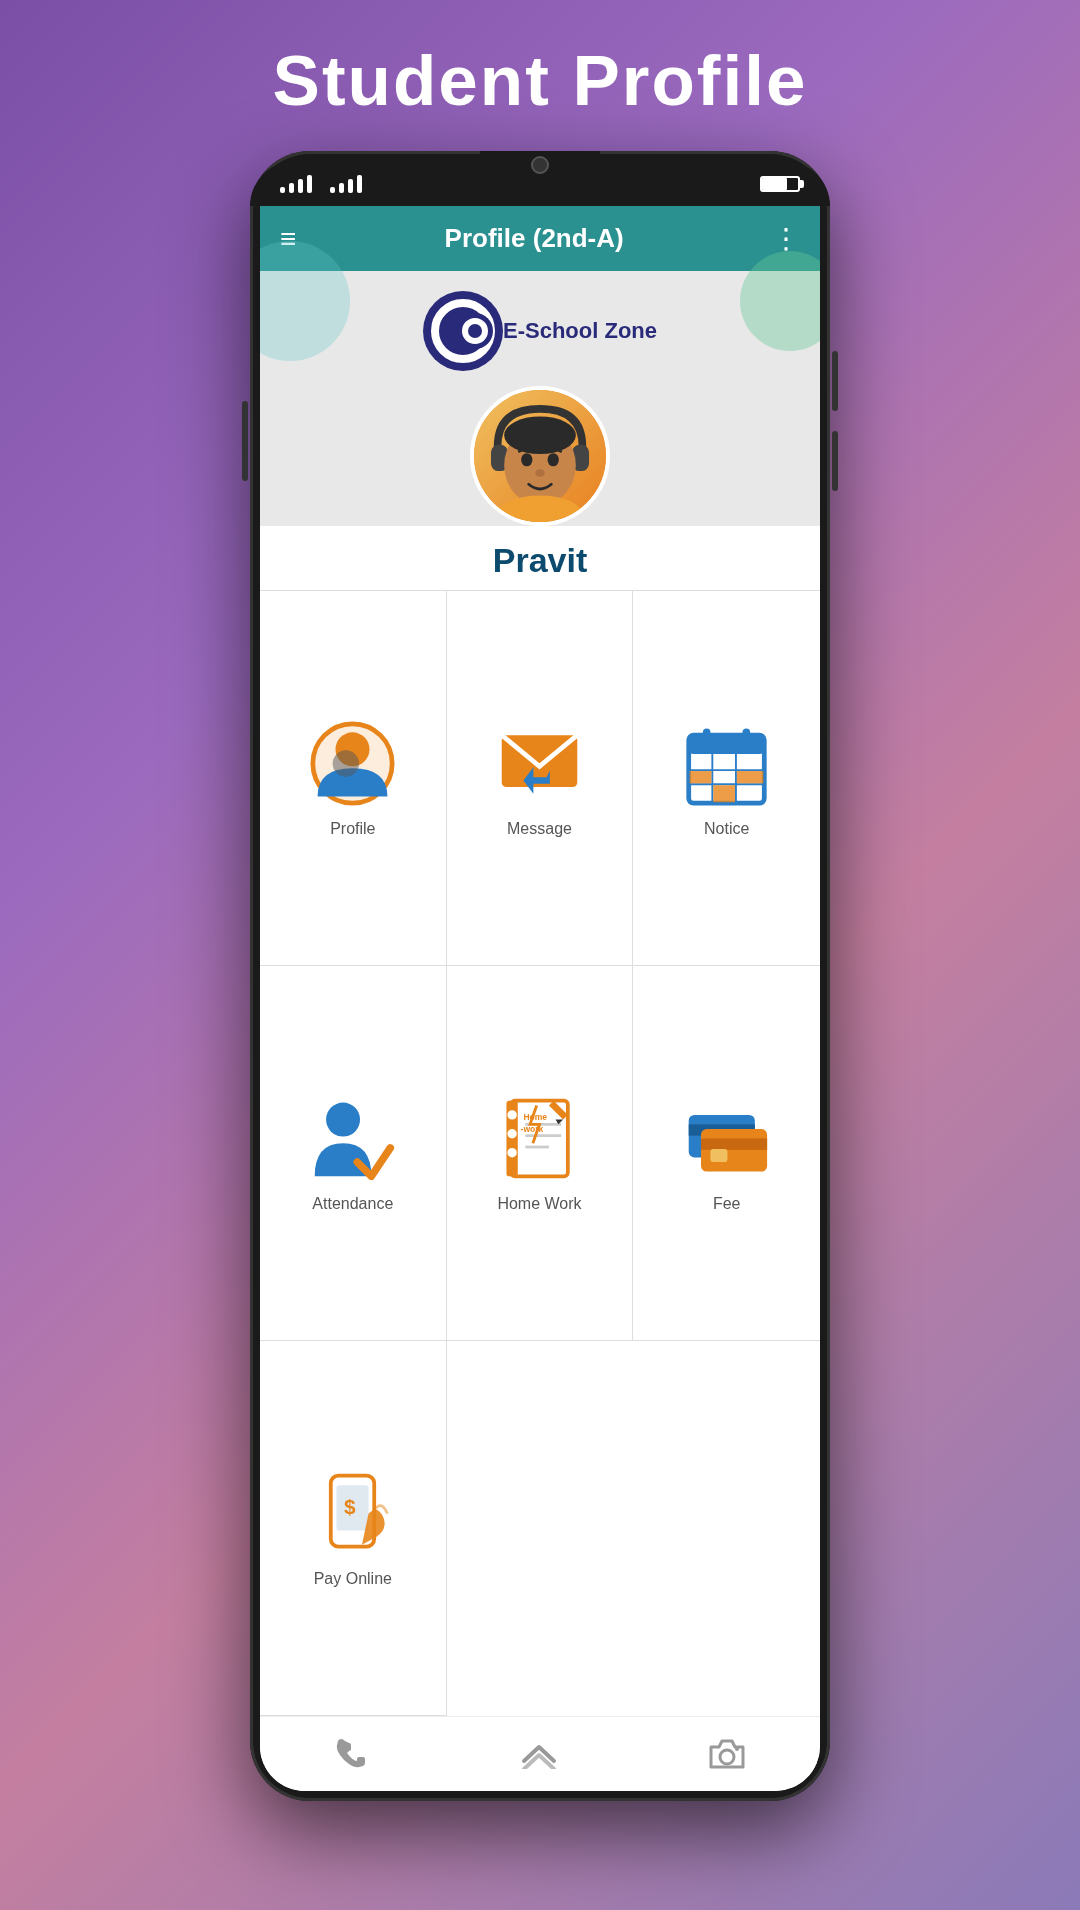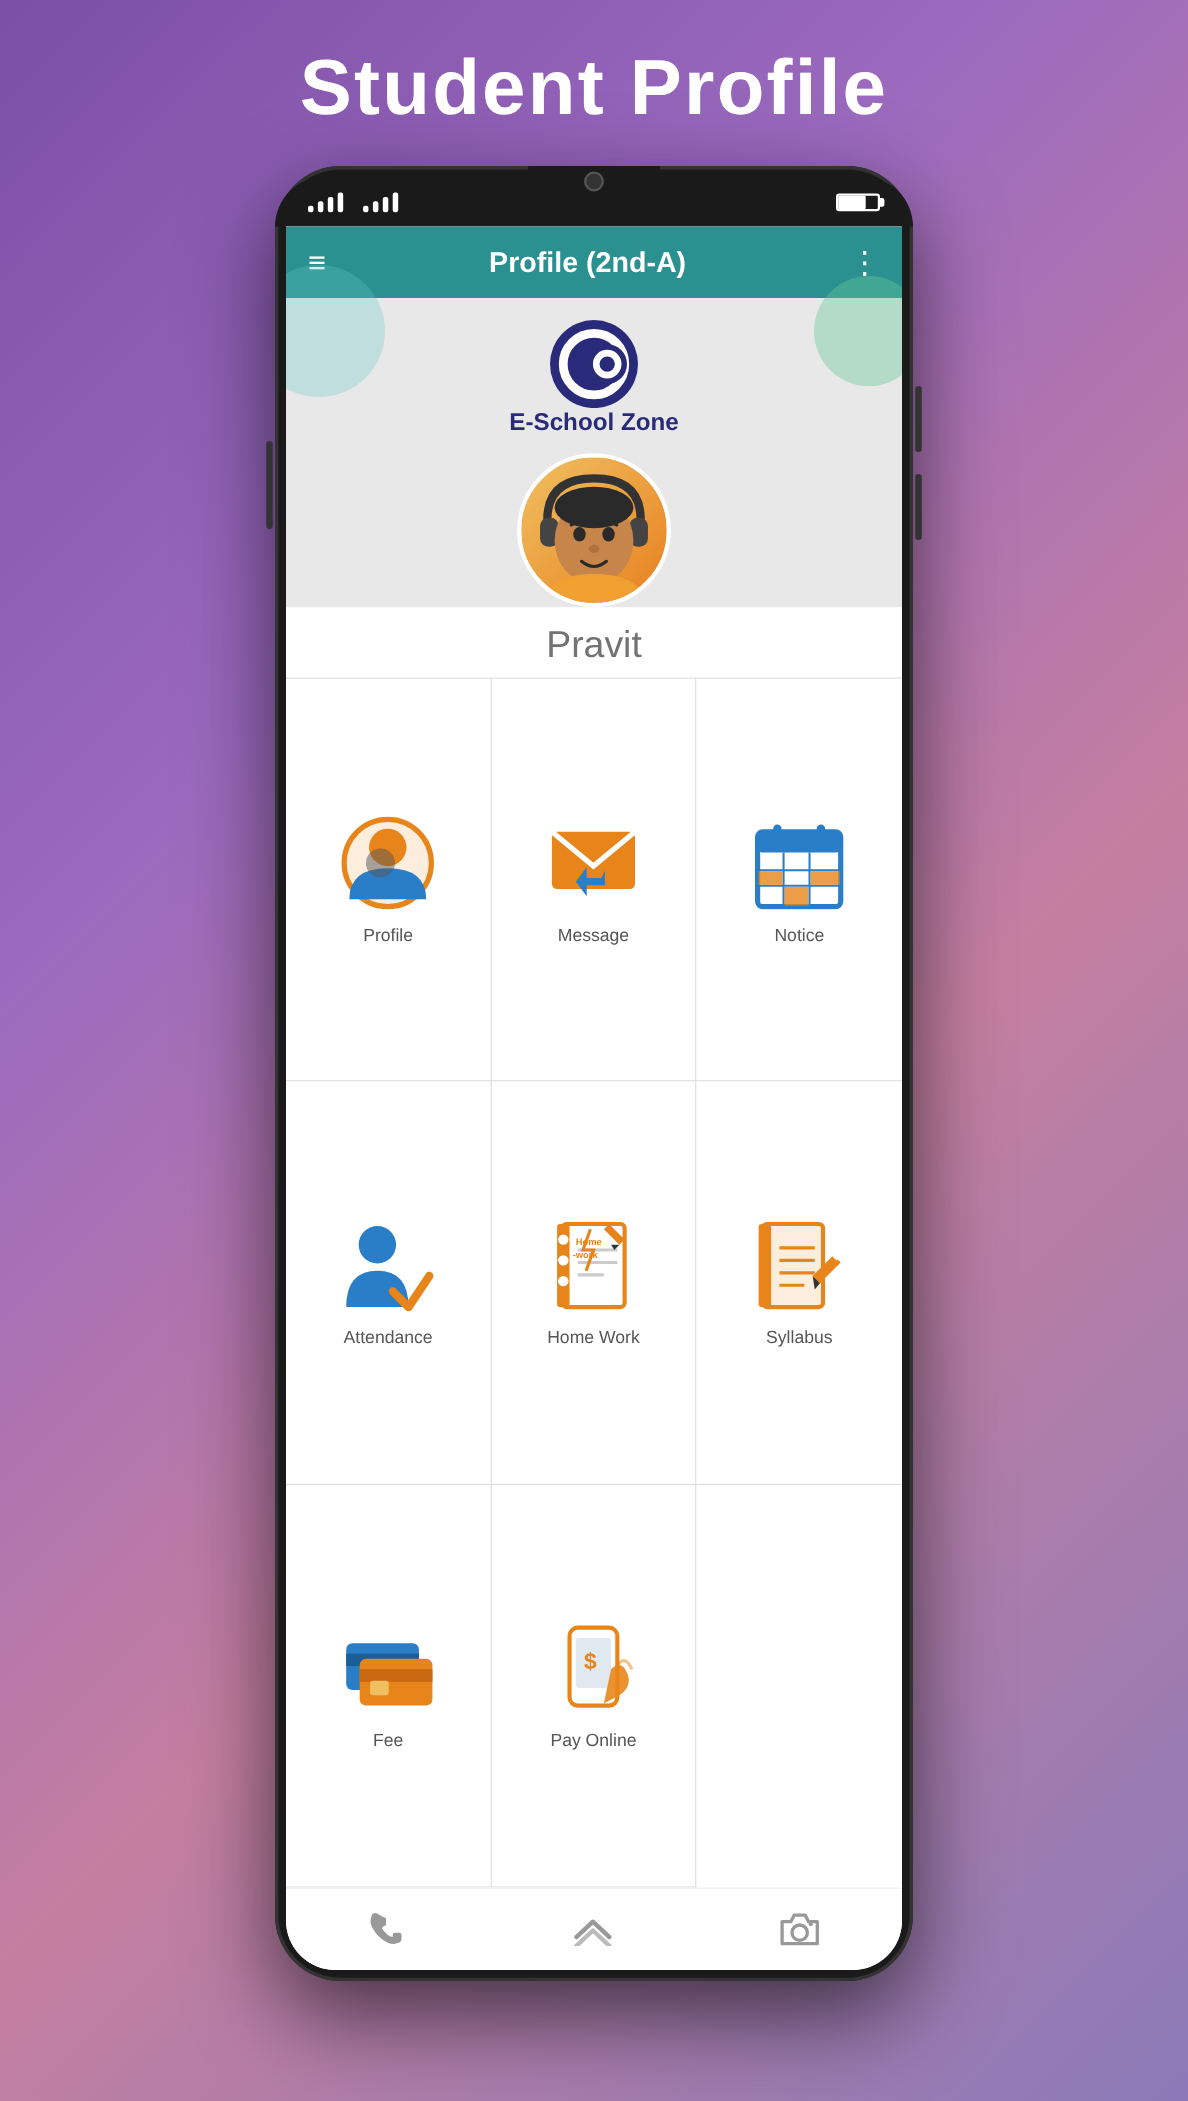--- a/index.html
+++ b/index.html
@@ -182,21 +182,20 @@
       right: 0;
       width: 100px;
       height: 100px;
       background: rgba(100, 200, 150, 0.4);
       border-radius: 50%;
       transform: translate(20px, -20px);
     }
 
     .logo-container {
       display: flex;
-      flex-direction: column;
       align-items: center;
       margin-bottom: 10px;
       z-index: 2;
     }
 
     .logo-text {
       color: #2a2a7a;
       font-size: 22px;
       font-weight: bold;
     }
@@ -228,22 +227,22 @@
     .profile-name-section {
       background: white;
       width: 100%;
       display: flex;
       justify-content: center;
       padding: 15px 0 10px 0;
     }
 
     .profile-name {
       font-size: 34px;
-      color: #737373;
-      font-weight: normal;
+      color: #0c4a6e;
+      font-weight: bold;
     }
 
     
     .menu-grid {
       display: grid;
       grid-template-columns: 1fr 1fr 1fr;
       flex: 1;
       border-top: 1px solid #ddd;
     }
 
@@ -504,41 +503,20 @@
 
             <path d="M42,10 L35,30 L45,30 L38,50" stroke="#E8851A" stroke-width="3" fill="none"></path>
 
             <path d="M60,5 L75,20 L70,25 L55,10 Z" fill="#E8851A"></path>
             <path d="M70,25 L65,30 L62,25 Z" fill="#333"></path>
           </svg>
         </div>
         <span class="menu-item-label">Home Work</span>
       </div>
 
-      <div class="menu-item">
-        <div class="menu-icon-area icon-syllabus">
-          <svg viewBox="0 0 90 90">
-
-            <rect x="10" y="5" width="58" height="80" rx="4" fill="#E8851A" opacity="0.15"></rect>
-            <rect x="10" y="5" width="58" height="80" rx="4" fill="none" stroke="#E8851A" stroke-width="4"></rect>
-
-            <rect x="6" y="5" width="12" height="80" rx="3" fill="#E8851A"></rect>
-
-            <line x1="26" y1="28" x2="60" y2="28" stroke="#E8851A" stroke-width="3"></line>
-            <line x1="26" y1="40" x2="60" y2="40" stroke="#E8851A" stroke-width="3"></line>
-            <line x1="26" y1="52" x2="60" y2="52" stroke="#E8851A" stroke-width="3"></line>
-            <line x1="26" y1="64" x2="50" y2="64" stroke="#E8851A" stroke-width="3"></line>
-
-            <path d="M58,55 L78,35 L85,42 L65,62 Z" fill="#E8851A"></path>
-            <path d="M58,55 L65,62 L60,68 Z" fill="#333"></path>
-            <path d="M75,32 L82,39" stroke="white" stroke-width="3"></path>
-          </svg>
-        </div>
-        <span class="menu-item-label">Syllabus</span>
-      </div>
 
       <div class="menu-item">
         <div class="menu-icon-area icon-fee">
           <svg viewBox="0 0 90 90">
 
             <rect x="5" y="20" width="70" height="45" rx="6" fill="#2a7ec8"></rect>
             <rect x="5" y="30" width="70" height="12" fill="#1a5e98"></rect>
 
             <text x="18" y="58" font-size="22" fill="white" font-weight="bold">₹</text>
 

